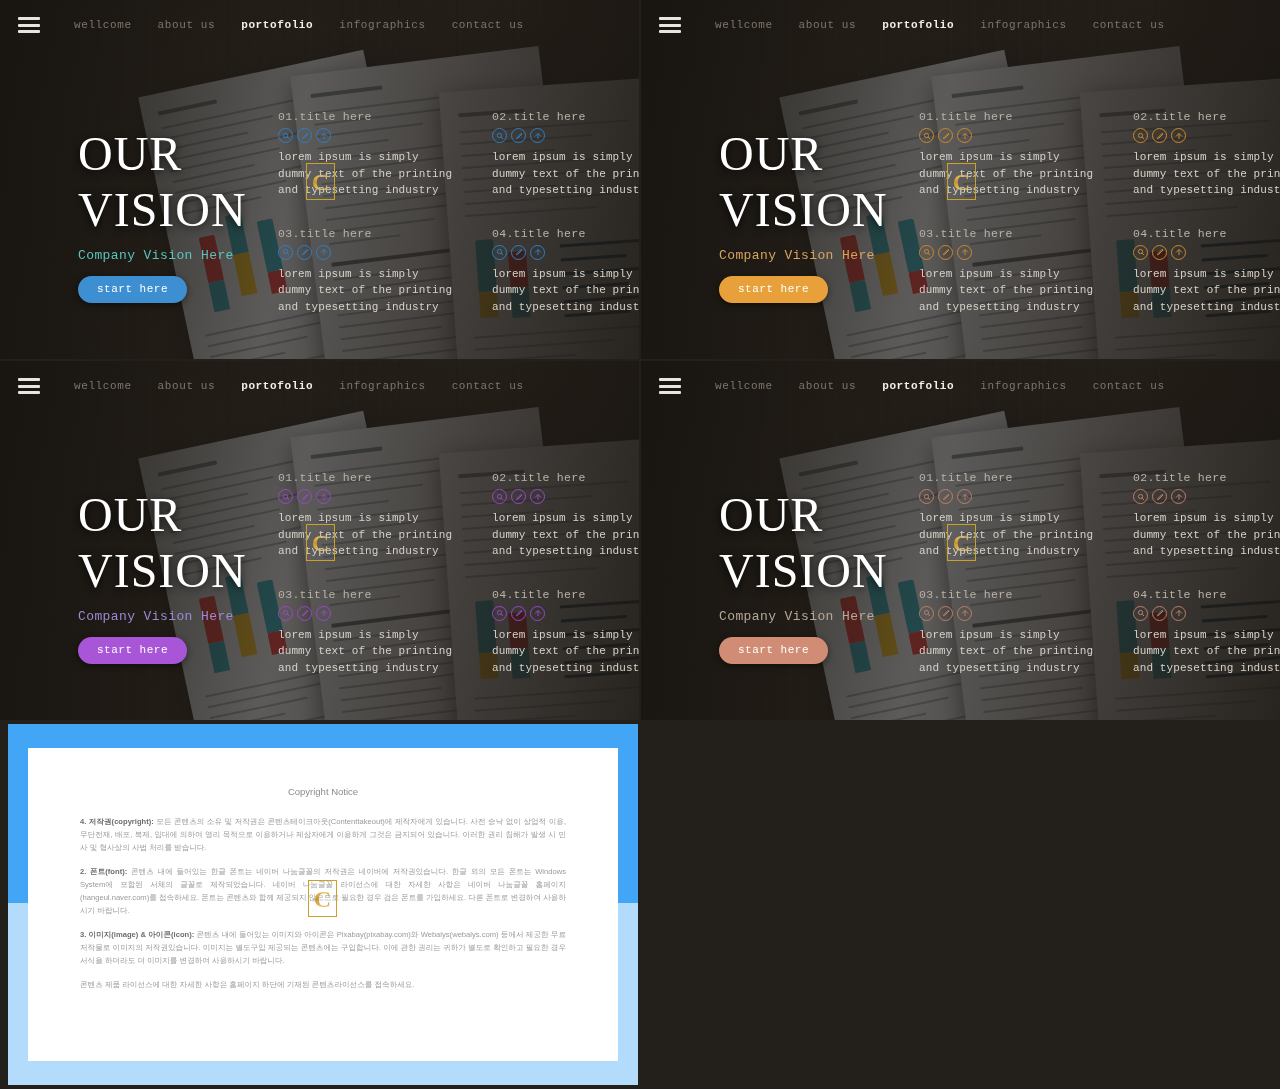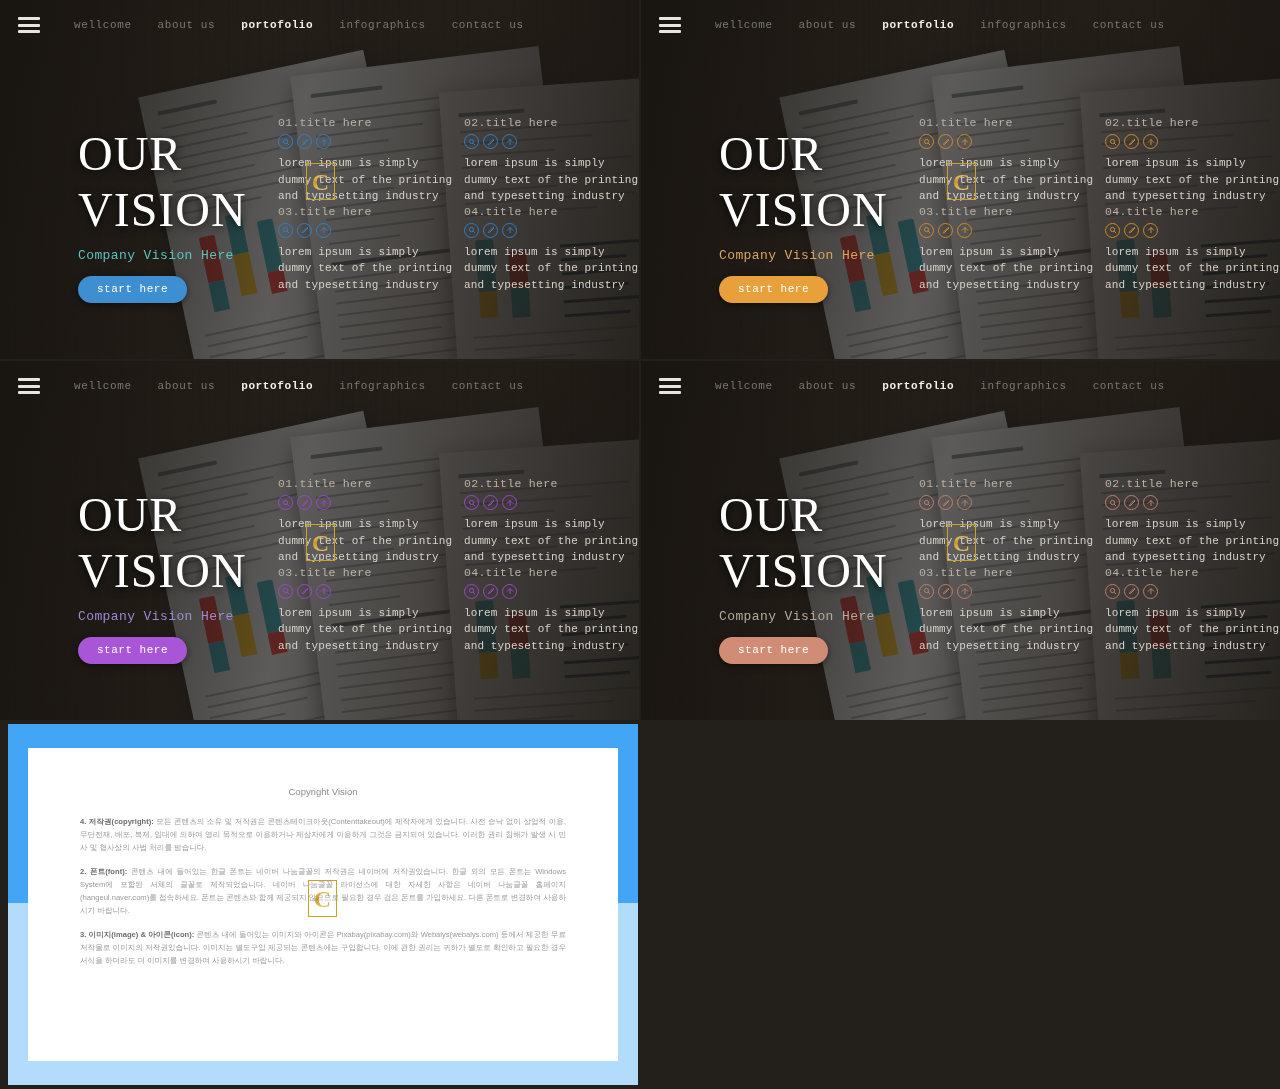--- a/index.html
+++ b/index.html
@@ -111,24 +111,24 @@
     display: inline-block; margin-top: 13px;
     padding: 7px 19px 8px; border-radius: 14px;
     font-family: "Liberation Mono", monospace;
     font-size: 11px; color: #fff; letter-spacing: .5px;
     border: none; cursor: pointer;
     box-shadow: 0 2px 7px rgba(0,0,0,0.45);
   }
 
   
   .features {
-    position: absolute; left: 278px; top: 116px; z-index: 5;
+    position: absolute; left: 278px; top: 110px; z-index: 5;
     width: 350px;
     display: grid; grid-template-columns: 186px 164px;
-    column-gap: 0px; row-gap: 0px;
+    column-gap: 0px; row-gap: 0px; gap: 28px;
   }
   .feat { width: 180px; }
   .feat h3 {
     font-family: "Liberation Mono", monospace;
     font-size: 11.5px; font-weight: normal; color: #b9b2a6;
     letter-spacing: .3px; margin-bottom: 5px; white-space: nowrap;
   }
   .icons { display: flex; gap: 4px; margin-bottom: 6px; }
   .ico {
     width: 15px; height: 15px; border-radius: 50%;
@@ -949,25 +949,26 @@
           </div>
         </div>
         <div class="wm" style="left: 306px; top: 163px;">
           <span>C</span>
         </div>
       </div>
     </div>
 
   <div class="copycard">
     <div class="doc">
-      <div class="en">Copyright Vision</div>
+      <div class="en">Copyright Notice</div>
       <div id="copy-paras">
           <p><b>4. 저작권(copyright):</b><span> 모든 콘텐츠의 소유 및 저작권은 콘텐츠테이크아웃(Contenttakeout)에 제작자에게 있습니다. 사전 승낙 없이 상업적 이용, 무단전재, 배포, 복제, 임대에 의하여 영리 목적으로 이용하거나 제삼자에게 이용하게 그것은 금지되어 있습니다. 이러한 권리 침해가 발생 시 민사 및 형사상의 사법 처리를 받습니다.</span></p>
           <p><b>2. 폰트(font):</b><span> 콘텐츠 내에 들어있는 한글 폰트는 네이버 나눔글꼴의 저작권은 네이버에 저작권있습니다. 한글 외의 모든 폰트는 Windows System에 포함된 서체의 글꼴로 제작되었습니다. 네이버 나눔글꼴 라이선스에 대한 자세한 사항은 네이버 나눔글꼴 홈페이지(hangeul.naver.com)를 접속하세요. 폰트는 콘텐츠와 함께 제공되지 않으므로 필요한 경우 검은 폰트를 가입하세요. 다른 폰트로 변경하여 사용하시기 바랍니다.</span></p>
           <p><b>3. 이미지(image) &amp; 아이콘(icon):</b><span> 콘텐츠 내에 들어있는 이미지와 아이콘은 Pixabay(pixabay.com)와 Webalys(webalys.com) 등에서 제공한 무료 저작물로 이미지의 저작권있습니다. 이미지는 별도구입 제공되는 콘텐츠에는 구입합니다. 이에 관한 권리는 귀하가 별도로 확인하고 필요한 경우 서식을 하더라도 더 이미지를 변경하여 사용하시기 바랍니다.</span></p>
+          <p><span>콘텐츠 제품 라이선스에 대한 자세한 사항은 홈페이지 하단에 기재된 콘텐츠라이선스를 접속하세요.</span></p>
         </div>
     </div>
     <div class="wm" style="left:300px; top:156px;">
       <span>C</span>
     </div>
   </div>
 
 </div>
 
 </body></html>

